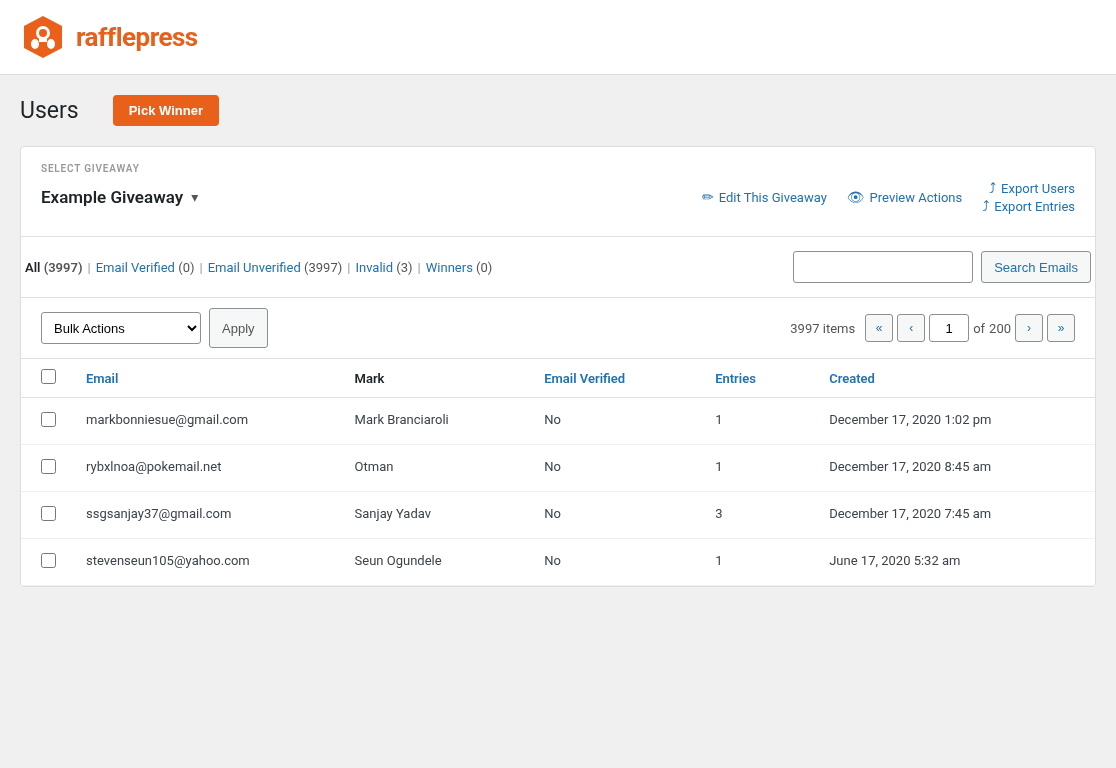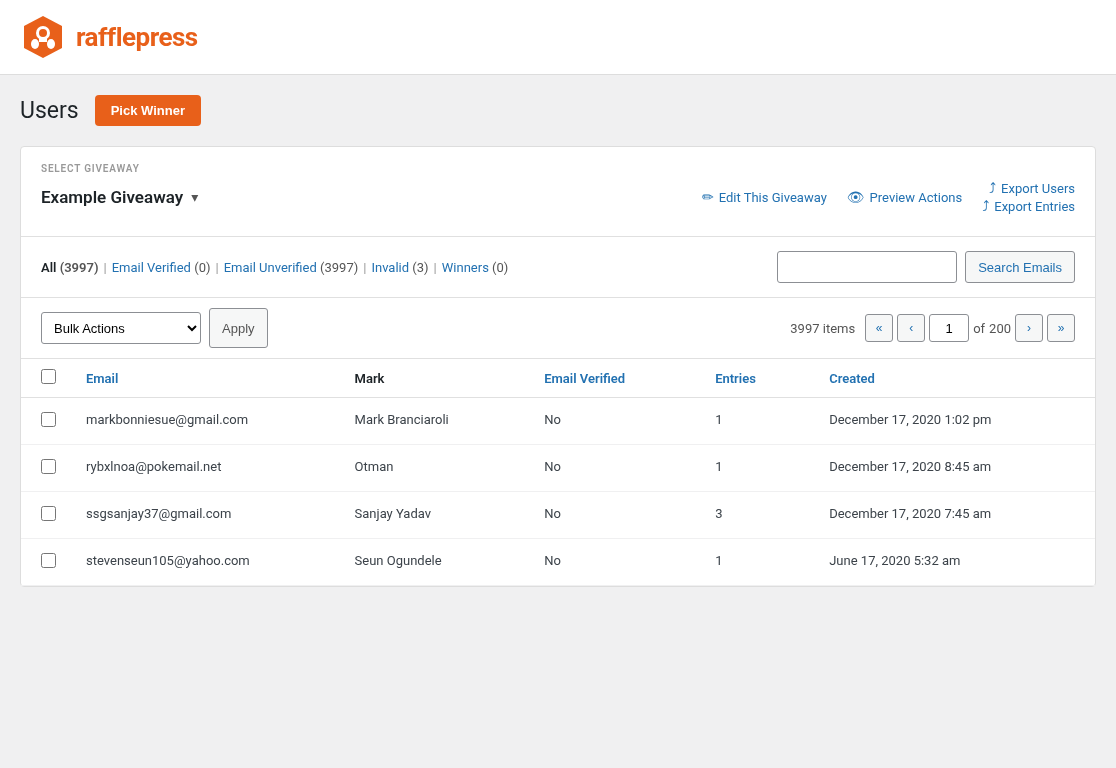--- a/index.html
+++ b/index.html
@@ -30,21 +30,21 @@
 
     .page-content {
       padding: 20px 20px 0 20px;
       background: #f0f0f1;
       min-height: calc(768px - 80px);
     }
 
     .page-title-row {
       display: flex;
       align-items: center;
-      gap: 16px;
+      gap: 34px;
       margin-bottom: 20px;
     }
     .page-title {
       font-size: 23px;
       font-weight: 400;
       color: #1d2327;
     }
     .pick-winner-btn {
       background: #e8601a;
       color: #fff;
@@ -111,21 +111,21 @@
     .action-icon { font-size: 14px; }
 
     .export-links {
       display: flex;
       flex-direction: column;
       align-items: flex-end;
       gap: 2px;
     }
 
     .filters-bar {
-      padding: 14px 20px;
+      padding: 14px 4px;
       border-bottom: 1px solid #e0e0e0;
       display: flex;
       align-items: center;
       justify-content: space-between;
     }
     .filter-links {
       display: flex;
       align-items: center;
       gap: 0;
       flex-wrap: wrap;

